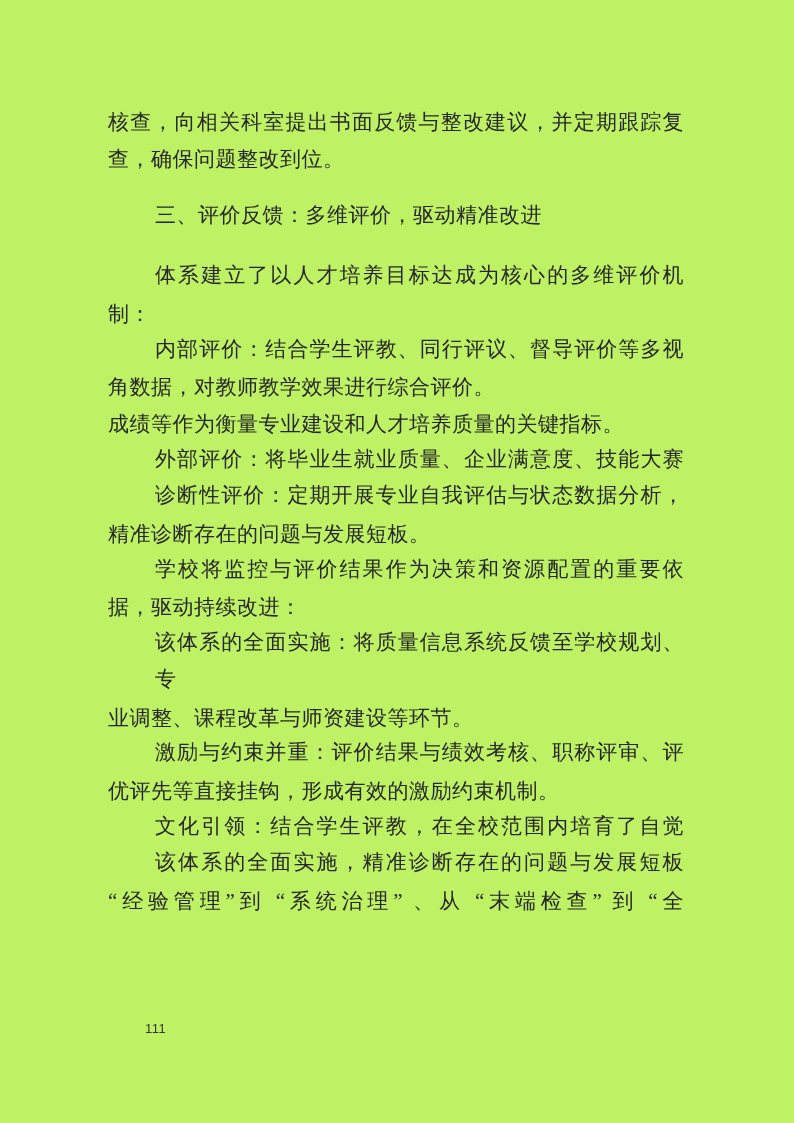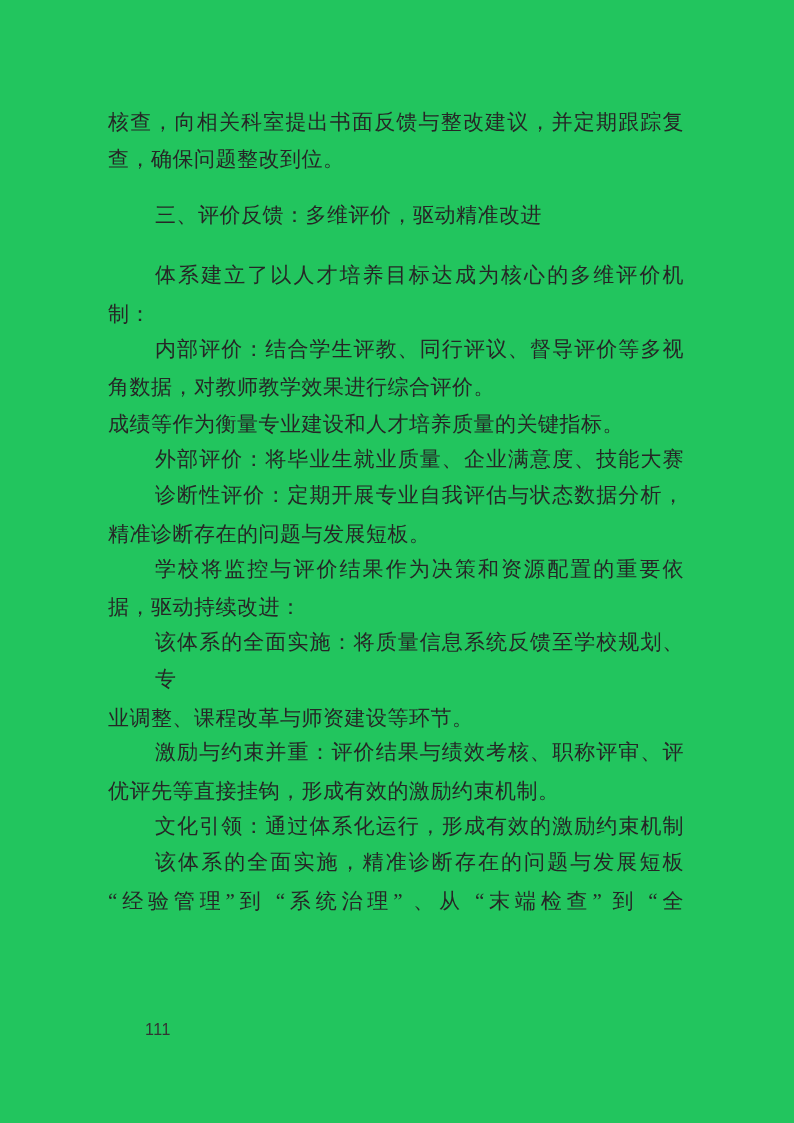--- a/index.html
+++ b/index.html
@@ -4,21 +4,21 @@
 <style>
   html, body {
     margin: 0;
     padding: 0;
     background: #ffffff;
   }
   .page {
     position: relative;
     width: 794px;
     height: 1123px;
-    background: #22c55e;
+    background: #bef264;
     overflow: hidden;
     font-family: "Liberation Serif", "DejaVu Serif", serif;
   }
   .doc-body {
     position: absolute;
     left: 108px;
     top: 104px;
     width: 576px;
     font-size: 21px;
     color: #262626;
@@ -38,21 +38,21 @@
     font-family: Liberation Mono, monospace;
   }
   .line.heading {
     margin-top: 22px;
     margin-bottom: 23px;
   }
   .page-number {
     position: absolute;
     left: 145px;
     top: 1021px;
-    font-size: 16px;
+    font-size: 13px;
     letter-spacing: 0.5px;
     color: #333333;
     font-family: "Liberation Sans", "DejaVu Sans", sans-serif;
   }
 </style>
 </head>
 <body>
 
 <div class="page">
   <div class="doc-body">
@@ -66,18 +66,18 @@
       <div class="line">成绩等作为衡量专业建设和人才培养质量的关键指标。</div>
       <div class="line indent stretch">外部评价：将毕业生就业质量、企业满意度、技能大赛</div>
       <div class="line indent stretch">诊断性评价：定期开展专业自我评估与状态数据分析，</div>
       <div class="line">精准诊断存在的问题与发展短板。</div>
       <div class="line indent stretch">学校将监控与评价结果作为决策和资源配置的重要依</div>
       <div class="line">据，驱动持续改进：</div>
       <div class="line indent stretch">该体系的全面实施：将质量信息系统反馈至学校规划、专</div>
       <div class="line">业调整、课程改革与师资建设等环节。</div>
       <div class="line indent stretch">激励与约束并重：评价结果与绩效考核、职称评审、评</div>
       <div class="line">优评先等直接挂钩，形成有效的激励约束机制。</div>
-      <div class="line indent stretch">文化引领：通过体系化运行，形成有效的激励约束机制</div>
+      <div class="line indent stretch">文化引领：结合学生评教，在全校范围内培育了自觉</div>
       <div class="line indent stretch">该体系的全面实施，精准诊断存在的问题与发展短板</div>
       <div class="line stretch">“经验管理”到 “系统治理” 、从 “末端检查” 到 “全</div>
     </div>
   <div class="page-number">111</div>
 </div>
 
 </body></html>

